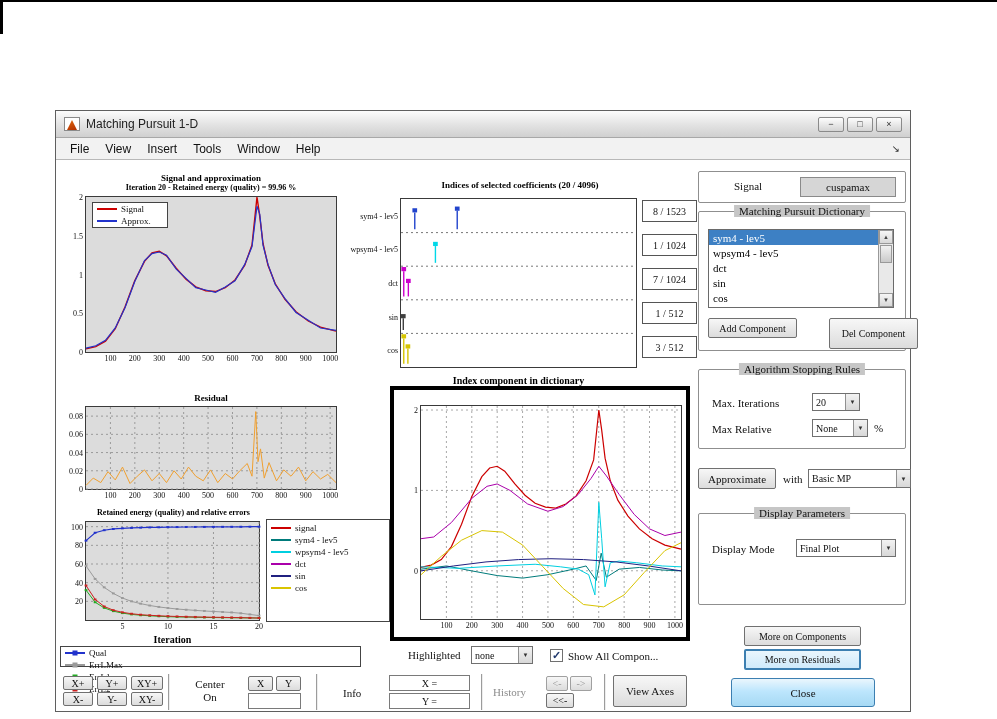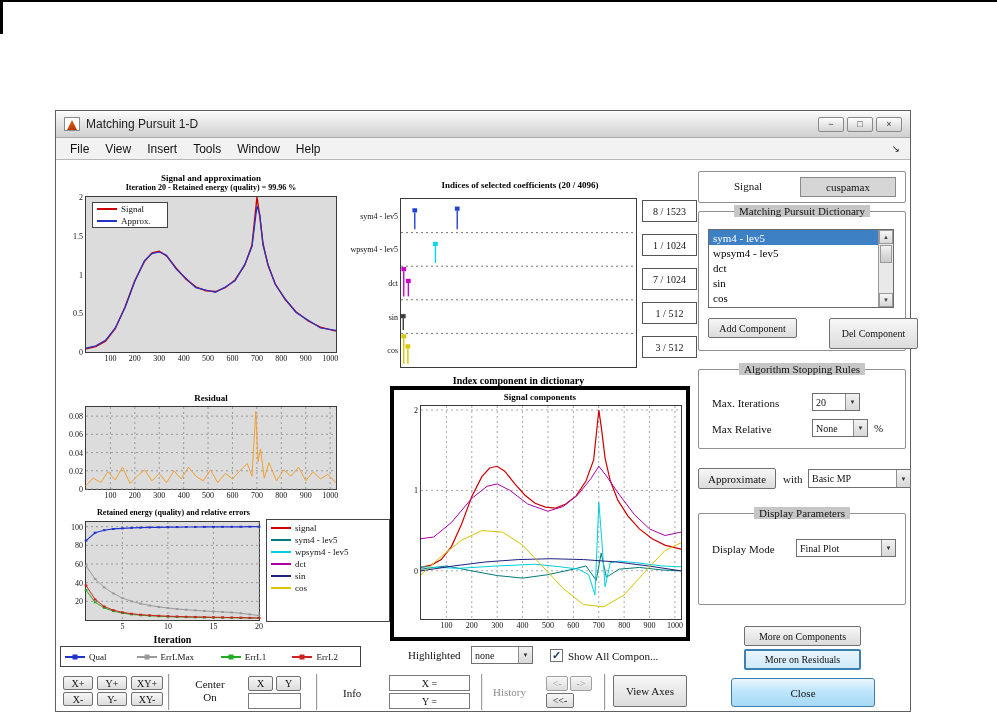--- a/index.html
+++ b/index.html
@@ -362,21 +362,21 @@
         <div class="tick xt" style="left: 73.6842%;">15</div>
         <div class="tick xt" style="left: 100%;">20</div>
         <div class="tick yt" style="top: 80.9524%;">20</div>
         <div class="tick yt" style="top: 61.9048%;">40</div>
         <div class="tick yt" style="top: 42.8571%;">60</div>
         <div class="tick yt" style="top: 23.8095%;">80</div>
         <div class="tick yt" style="top: 4.7619%;">100</div>
       </div>
     <div class="plot-xlabel" style="left:29px;top:474px;width:175px;">Iteration</div>
 
-    <div class="legend-box" style="left:4px;top:486px;width:301px;height:21px;display:flex;align-items:stretch;">
+    <div class="legend-box" style="left:4px;top:486px;width:301px;height:21px;display:flex;align-items:stretch;flex-direction:column;">
       <div class="leg-entry" style="flex:1;">
         <span class="leg-line" style="background: rgb(34, 51, 204);">
             <span class="leg-mark" style="background: rgb(34, 51, 204);"></span>
           </span>
         <span>Qual</span>
       </div>
       <div class="leg-entry" style="flex:1.2;">
         <span class="leg-line" style="background: rgb(154, 154, 154);">
             <span class="leg-mark" style="background: rgb(154, 154, 154);"></span>
           </span>
@@ -417,21 +417,20 @@
           <span class="leg-line" style="background: rgb(32, 32, 128);"></span>
           <span>sin</span>
         </div>
       <div class="leg-entry">
           <span class="leg-line" style="background: rgb(217, 196, 0);"></span>
           <span>cos</span>
         </div>
     </div>
 
     <div class="bigbox">
-      <div class="plot-title" style="left:0;top:2px;width:100%;">Signal components</div>
       <div class="axes white" style="left:26px;top:15px;width:262px;height:215px;">
         <svg viewBox="0 0 100 100" preserveAspectRatio="none">
             <line x1="9.765625" y1="0" x2="9.765625" y2="100" stroke="#a8a8a8" stroke-width="1" vector-effect="non-scaling-stroke" stroke-dasharray="2,3"></line>
             <line x1="19.53125" y1="0" x2="19.53125" y2="100" stroke="#a8a8a8" stroke-width="1" vector-effect="non-scaling-stroke" stroke-dasharray="2,3"></line>
             <line x1="29.296875" y1="0" x2="29.296875" y2="100" stroke="#a8a8a8" stroke-width="1" vector-effect="non-scaling-stroke" stroke-dasharray="2,3"></line>
             <line x1="39.0625" y1="0" x2="39.0625" y2="100" stroke="#a8a8a8" stroke-width="1" vector-effect="non-scaling-stroke" stroke-dasharray="2,3"></line>
             <line x1="48.828125" y1="0" x2="48.828125" y2="100" stroke="#a8a8a8" stroke-width="1" vector-effect="non-scaling-stroke" stroke-dasharray="2,3"></line>
             <line x1="58.59375" y1="0" x2="58.59375" y2="100" stroke="#a8a8a8" stroke-width="1" vector-effect="non-scaling-stroke" stroke-dasharray="2,3"></line>
             <line x1="68.359375" y1="0" x2="68.359375" y2="100" stroke="#a8a8a8" stroke-width="1" vector-effect="non-scaling-stroke" stroke-dasharray="2,3"></line>
             <line x1="78.125" y1="0" x2="78.125" y2="100" stroke="#a8a8a8" stroke-width="1" vector-effect="non-scaling-stroke" stroke-dasharray="2,3"></line>

